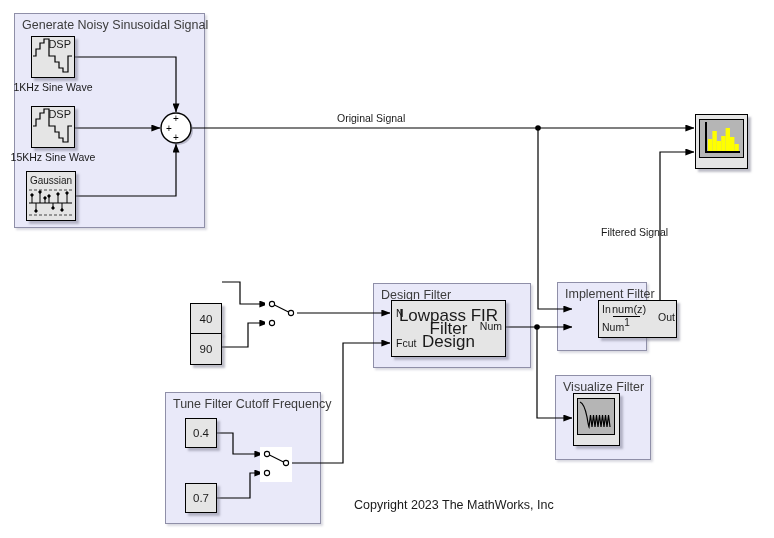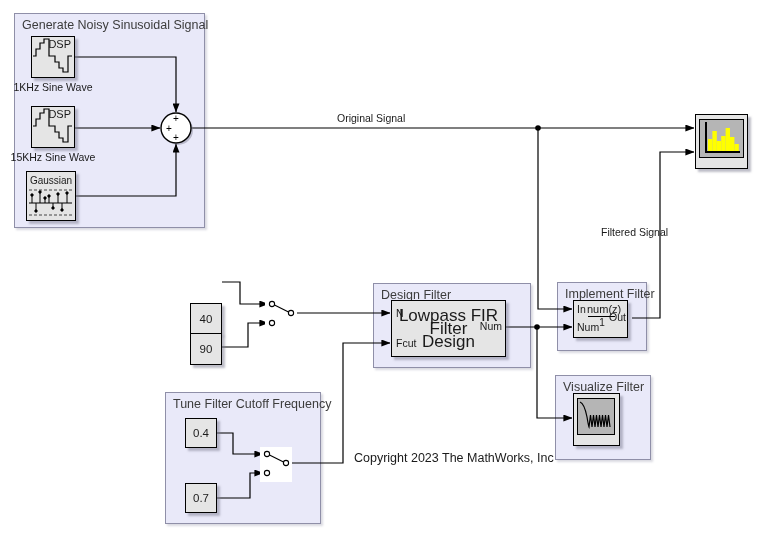--- a/index.html
+++ b/index.html
@@ -159,21 +159,21 @@
   <div class="blk" style="left:391px;top:300px;width:115px;height:57px;">
     <span class="port" style="left:4px;top:6px;">N</span>
     <span class="port" style="left:4px;top:36px;">Fcut</span>
     <span class="port" style="right:3px;top:19px;">Num</span>
     <div class="center-2line">
       <span>Lowpass FIR Filter</span>
       <span>Design</span>
     </div>
   </div>
 
-  <div class="blk" style="left:573px;top:300px;width:55px;height:38px;">
+  <div class="blk" style="left:598px;top:300px;width:79px;height:38px;">
     <span class="port" style="left:3px;top:2px;">In</span>
     <span class="port" style="left:3px;top:20px;">Num</span>
     <span class="port" style="right:1px;top:10px;">Out</span>
     <div class="abs" style="left:13px;top:2px;width:30px;text-align:center;font-size:11px;">num(z)</div>
     <div class="abs" style="left:14px;top:14.5px;width:27px;border-top:1px solid #000;"></div>
     <div class="abs" style="left:13px;top:16px;width:30px;text-align:center;font-size:10px;">1</div>
   </div>
 
   <div class="blk" style="left:573px;top:393px;width:47px;height:53px;">
     <div class="screen" style="left:3px;top:4px;width:38px;height:37px;">
@@ -196,15 +196,15 @@
           <rect x="34.4" y="24" width="4.4" height="8"></rect>
         </g>
         <line x1="6" y1="2" x2="6" y2="32" stroke="#000" stroke-width="2"></line>
         <line x1="5" y1="32" x2="40" y2="32" stroke="#000" stroke-width="2"></line>
       </svg>
     </div>
   </div>
 
   <div class="wire-label" style="left:337px;top:112px;">Original Signal</div>
   <div class="wire-label" style="left:601px;top:226px;">Filtered Signal</div>
-  <div class="copyright" style="left:354px;top:451px;text-align:right;">Copyright 2023 The MathWorks, Inc</div>
+  <div class="copyright" style="left:354px;top:498px;text-align:right;">Copyright 2023 The MathWorks, Inc</div>
 
 </div>
 
 </body></html>

